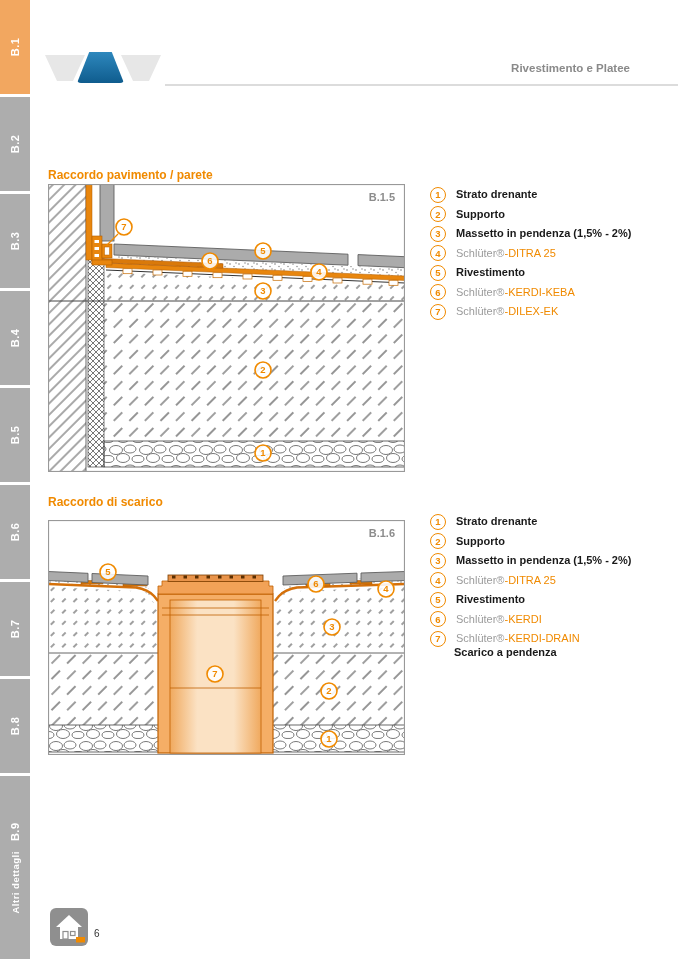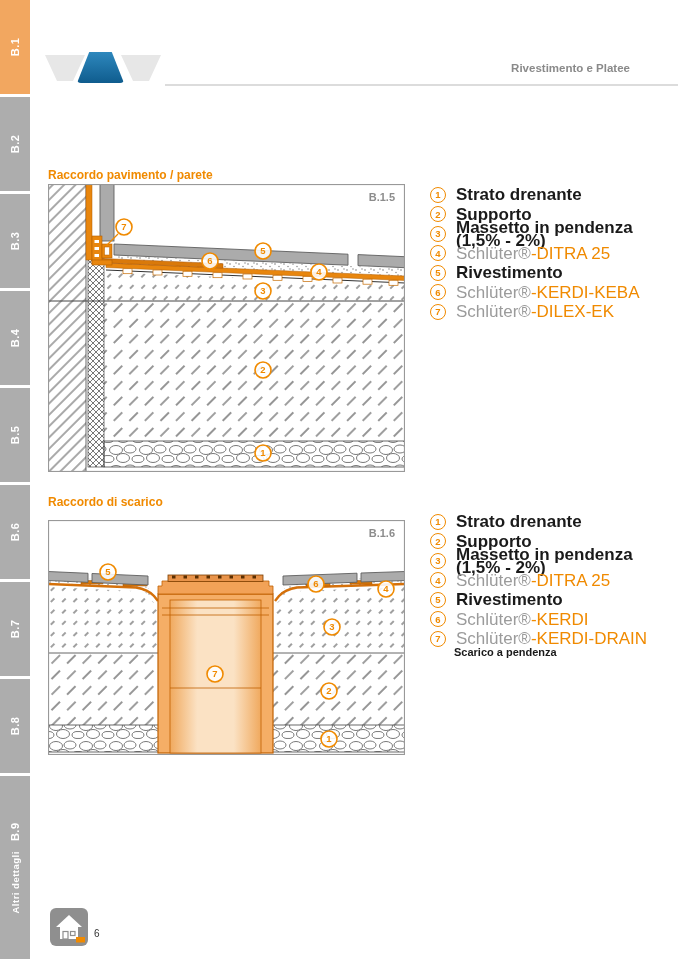--- a/index.html
+++ b/index.html
@@ -21,21 +21,21 @@
 
   
   .sec-title{position:absolute;font-size:12px;font-weight:bold;color:#F08A00;}
   .diagram{position:absolute;left:48px;width:357px;}
 
   
   .legend{position:absolute;left:430px;width:246px;}
   .legend-row{display:flex;align-items:center;gap:10px;height:19.5px;}
   .lnum{flex:none;width:14px;height:14px;border:1.6px solid #F08A00;border-radius:50%;color:#F08A00;
         font-size:9.5px;font-weight:bold;display:flex;align-items:center;justify-content:center;background:#fff;}
-  .ltext{font-size:17px;font-weight:bold;color:#1A1A1A;line-height:13px;}
+  .ltext{font-size:11px;font-weight:bold;color:#1A1A1A;line-height:13px;}
   .lpre{color:#9B9B9B;font-weight:normal;}
   .lprod{color:#F08A00;font-weight:normal;}
   .lnote{font-size:11px;font-weight:bold;color:#1A1A1A;margin-left:24px;margin-top:-3px;}
 
   
   .home-btn{position:absolute;left:50px;top:908px;width:38px;height:38px;background:#8F8F8F;border-radius:6px;}
   .page-num{position:absolute;left:94px;top:928px;font-size:10px;color:#333;}
 </style>
 </head>
 <body>

